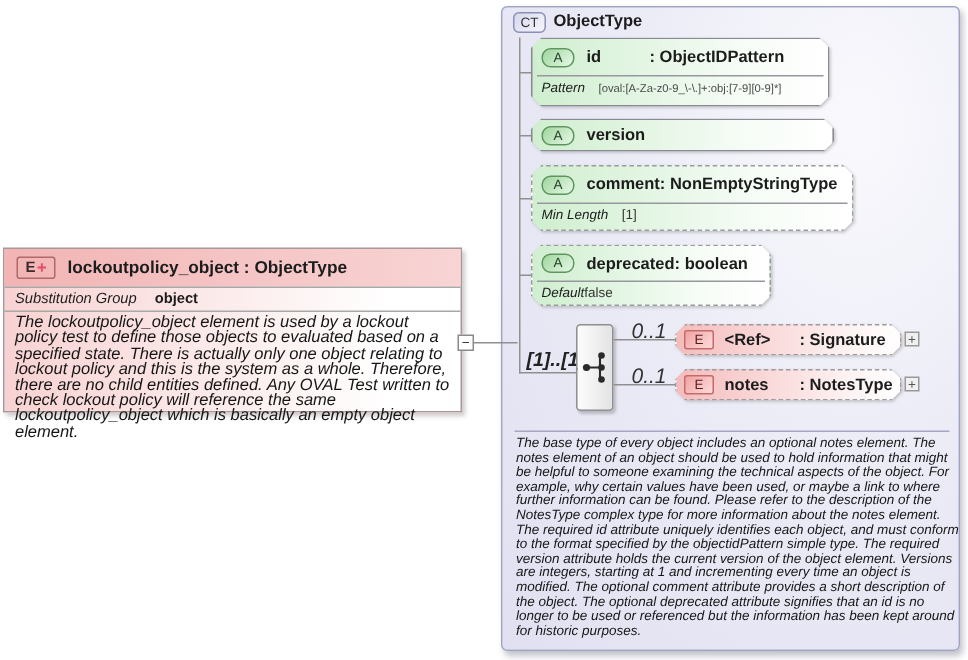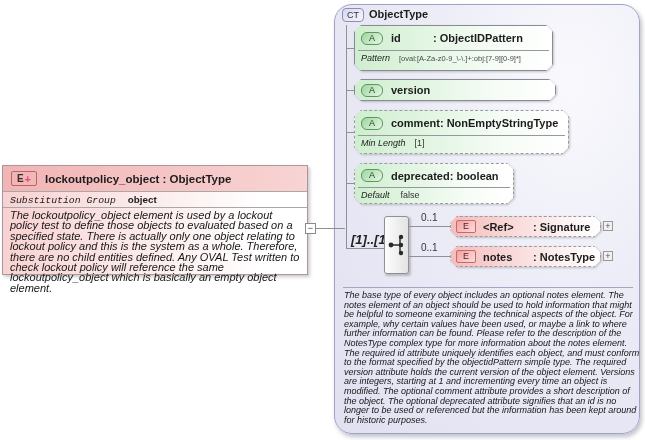--- a/index.html
+++ b/index.html
@@ -2,21 +2,21 @@
 <html><head>
 <meta charset="utf-8">
 <style>
   * { margin:0; padding:0; box-sizing:border-box; }
   html,body { width:645px; height:440px; background:#ffffff;
               font-family:"Liberation Sans", sans-serif; color:#1c1c1c; }
   .stage { position:relative; width:645px; height:440px; overflow:hidden; }
 
   
   .panel { position:absolute; left:334px; top:4px; width:306px; height:430px;
-           border:1px solid #a0a4c4; border-radius:18px;
+           border:1px solid #a0a4c4; border-radius:4px;
            background:radial-gradient(ellipse at 78% 18%, #f9f9fd 0%, #ececf7 45%, #e0e0f1 100%);
            box-shadow:2px 3px 4px rgba(120,120,140,.45); overflow:hidden; }
   .ct-badge { position:absolute; left:7px; top:3px; width:22px; height:14px;
               border:1px solid #8890b4; border-radius:4px;
               background:linear-gradient(135deg,#d8d8ee,#f6f6fd);
               font-size:9px; line-height:12px; text-align:center; color:#333; }
   .panel-title { position:absolute; left:34px; top:3px; font-size:11px; font-weight:bold; }
 
   .v-line,.h-line { position:absolute; background:#909090; }
   .v-line { width:1px; } .h-line { height:1px; }
@@ -40,21 +40,21 @@
   .attr-name { font-weight:bold; font-size:11px; margin-left:8px; min-width:42px; }
   .attr-type { font-weight:bold; font-size:11px; }
   .elem-name { font-weight:bold; font-size:11px; margin-left:7px; min-width:50px; }
   .elem-type { font-weight:bold; font-size:11px;text-align:right; }
   .attr-facet { border-top:1px solid #97979f; margin:0 3px; padding:2px 3px 0;
                 display:flex; align-items:center; }
   .facet-label { font-style:italic; font-size:9px; }
   .facet-value { font-size:7.5px; color:#4a4a4a; margin-left:9px; white-space:nowrap; }
 
   .card-label { position:absolute; font-size:13px; font-style:italic; font-weight:bold; color:#222; }
-  .occurs-label { position:absolute; font-size:10px; color:#333; }
+  .occurs-label { position:absolute; font-size:14px; font-style:italic; color:#333; }
 
   .seq-box { position:absolute; left:49px; top:211px; width:25px; height:58px;
              border:1px solid #909090; border-radius:3px;
              background:linear-gradient(to right,#fdfdfd,#e3e3e3);
              box-shadow:1.5px 1.5px 2px rgba(100,100,100,.35);
              display:flex; align-items:center; justify-content:center; }
 
   .plus-box { position:absolute; width:10px; height:10px; border:1px solid #999;
               background:#f0f0f0; font-size:9px; line-height:8px; text-align:center; color:#555; }
 
@@ -69,21 +69,21 @@
   .me-header { display:flex; align-items:center; height:25px; padding-left:8px;
                background:linear-gradient(to right,#f2b4b4,#f8d4d4); }
   .ep-badge { width:26px; height:15px; border:1px solid #b06868; border-radius:2px;
               background:linear-gradient(135deg,#f4b2b2,#fcе4e4,#fce4e4);
               display:flex; align-items:center; justify-content:center; flex:0 0 auto; }
   .ep-e { font-size:10px; font-weight:bold; color:#3a2a2a; }
   .ep-plus { font-size:11px; font-weight:bold; color:#e84a6a; margin-left:1px; line-height:10px; }
   .me-title { font-size:11.5px; font-weight:bold; margin-left:8px; }
   .me-row { border-top:1px solid #a8a8a8; height:16px; padding:2px 7px 0;
             display:flex; align-items:baseline; }
-  .me-sub-label { font-style:italic; font-size:9.8px;font-family:Liberation Mono, monospace; }
+  .me-sub-label { font-style:italic; font-size:9.8px; }
   .me-sub-value { font-weight:bold; font-size:9.8px; margin-left:12px; }
   .me-desc { border-top:1px solid #a8a8a8; padding:2px 7px 0;
              font-size:11px; line-height:10.4px; font-style:italic; color:#161616; }
 
   .minus-box { position:absolute; left:305px; top:223px; width:11px; height:11px;
                border:1px solid #8a8a8a; background:#ffffff; z-index:6;
                font-size:9px; line-height:9px; text-align:center; color:#333; }
   .ext-line { position:absolute; left:307px; top:228px; width:38px; height:1px;
               background:#909090; z-index:5; }
 </style>
@@ -142,21 +142,21 @@
 
     <div class="box-shadow-wrap" style="left:19px; top:158px; width:160px; height:41px;">
       <div class="oct attr-box dashed">
         <div class="attr-head" style="height:23px;">
           <span class="a-badge">A</span>
           <span class="attr-name">deprecated</span>
           <span class="attr-type">: boolean</span>
         </div>
         <div class="attr-facet">
           <span class="facet-label">Default</span>
-          <span class="facet-value" style="font-size:9px; color:#333; margin-left:11px;">false</span>
+          <span class="facet-value" style="font-size:9px; color:#333; margin-left:0;">false</span>
         </div>
       </div>
     </div>
 
     <div class="card-label" style="left:16px; top:227px;">[1]..[1]</div>
 
     <div class="seq-box">
       <svg width="21" height="40" viewBox="0 0 21 40">
         <line x1="5" y1="20" x2="14" y2="20" stroke="#2a2a2a" stroke-width="1.4"></line>
         <line x1="14" y1="12" x2="14" y2="28" stroke="#2a2a2a" stroke-width="1.4"></line>

